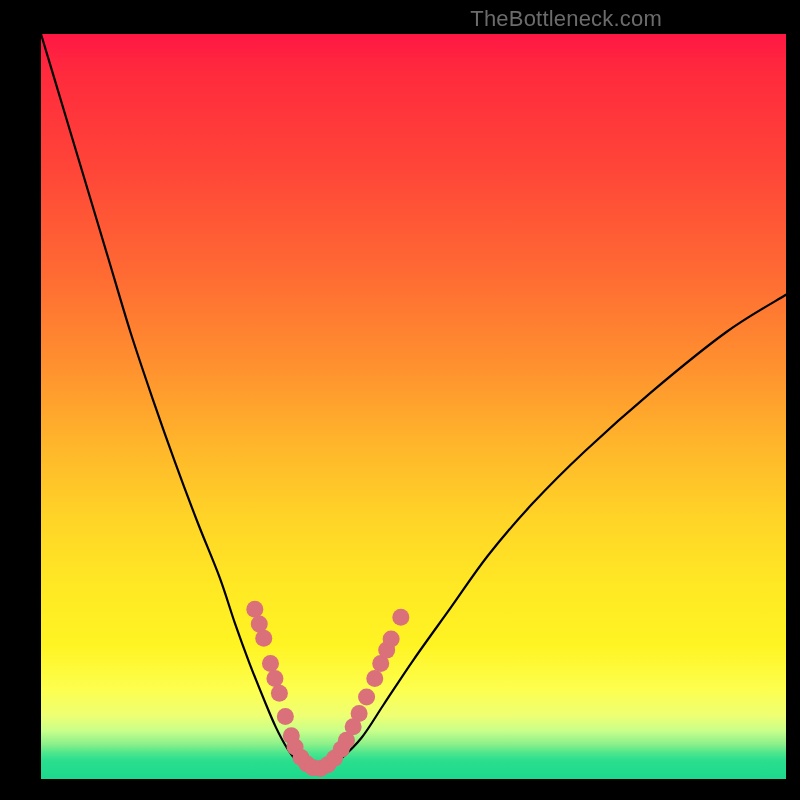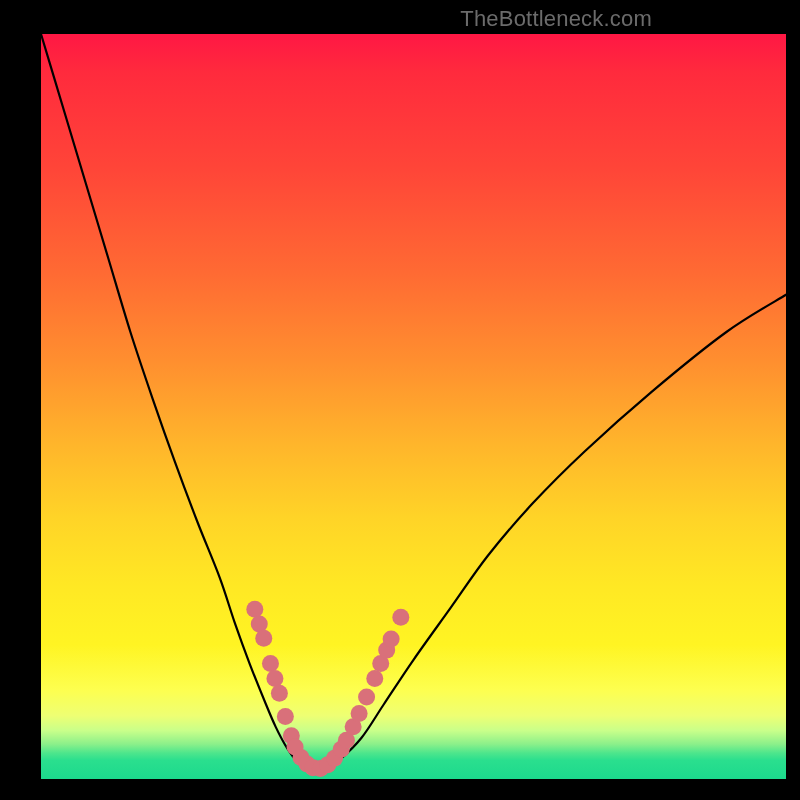--- a/index.html
+++ b/index.html
@@ -9,20 +9,21 @@
     height: 800px;
     background: #000;
     font-family: Arial, Helvetica, sans-serif;
     overflow: hidden;
   }
   .frame {
     position: absolute;
     left: 0; top: 0;
     width: 664px; height: 800px;
     background: #000;
+    padding-left: 10px;
   }
   .plot {
     position: absolute;
     left: 41px;
     top: 34px;
     width: 745px;
     height: 745px;
     
     background: linear-gradient(
       to bottom,

